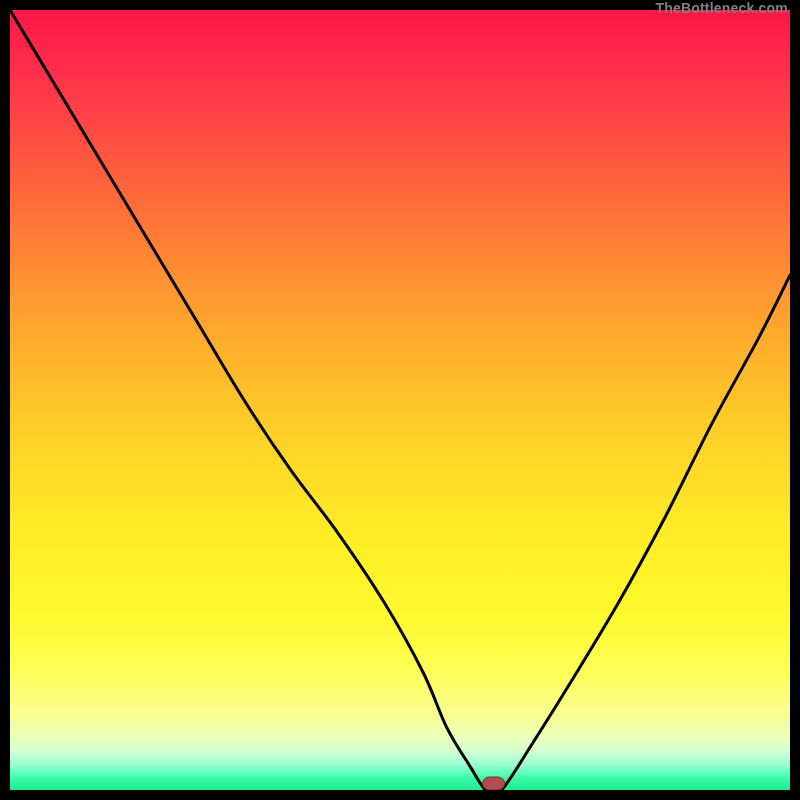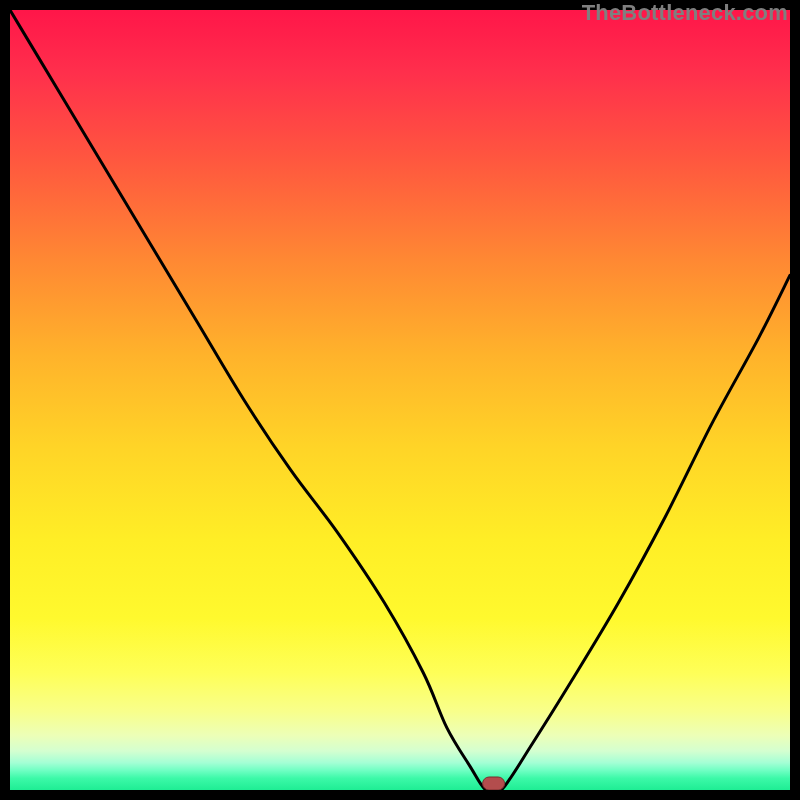--- a/index.html
+++ b/index.html
@@ -62,21 +62,21 @@
   .marker {
     fill: #b34d4d;
     stroke: #7a2f2f;
     stroke-width: 1;
   }
   .watermark {
     position: absolute;
     top: 0;
     right: 12px;
     font-family: Arial, Helvetica, sans-serif;
-    font-size: 22px;
+    font-size: 14px;
     font-weight: 600;
     color: #7f7f7f;
     letter-spacing: 0.2px;
   }
 </style>
 </head>
 <body>
 
 <div class="container">
   <div class="plot-area">

